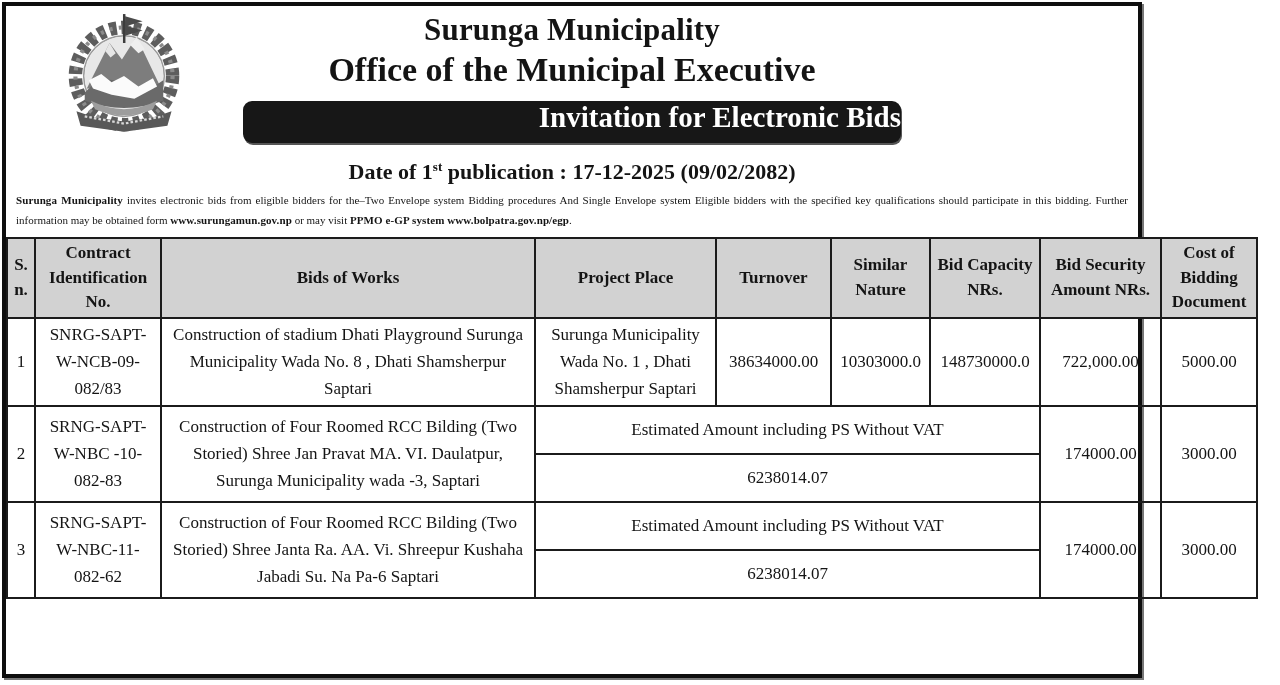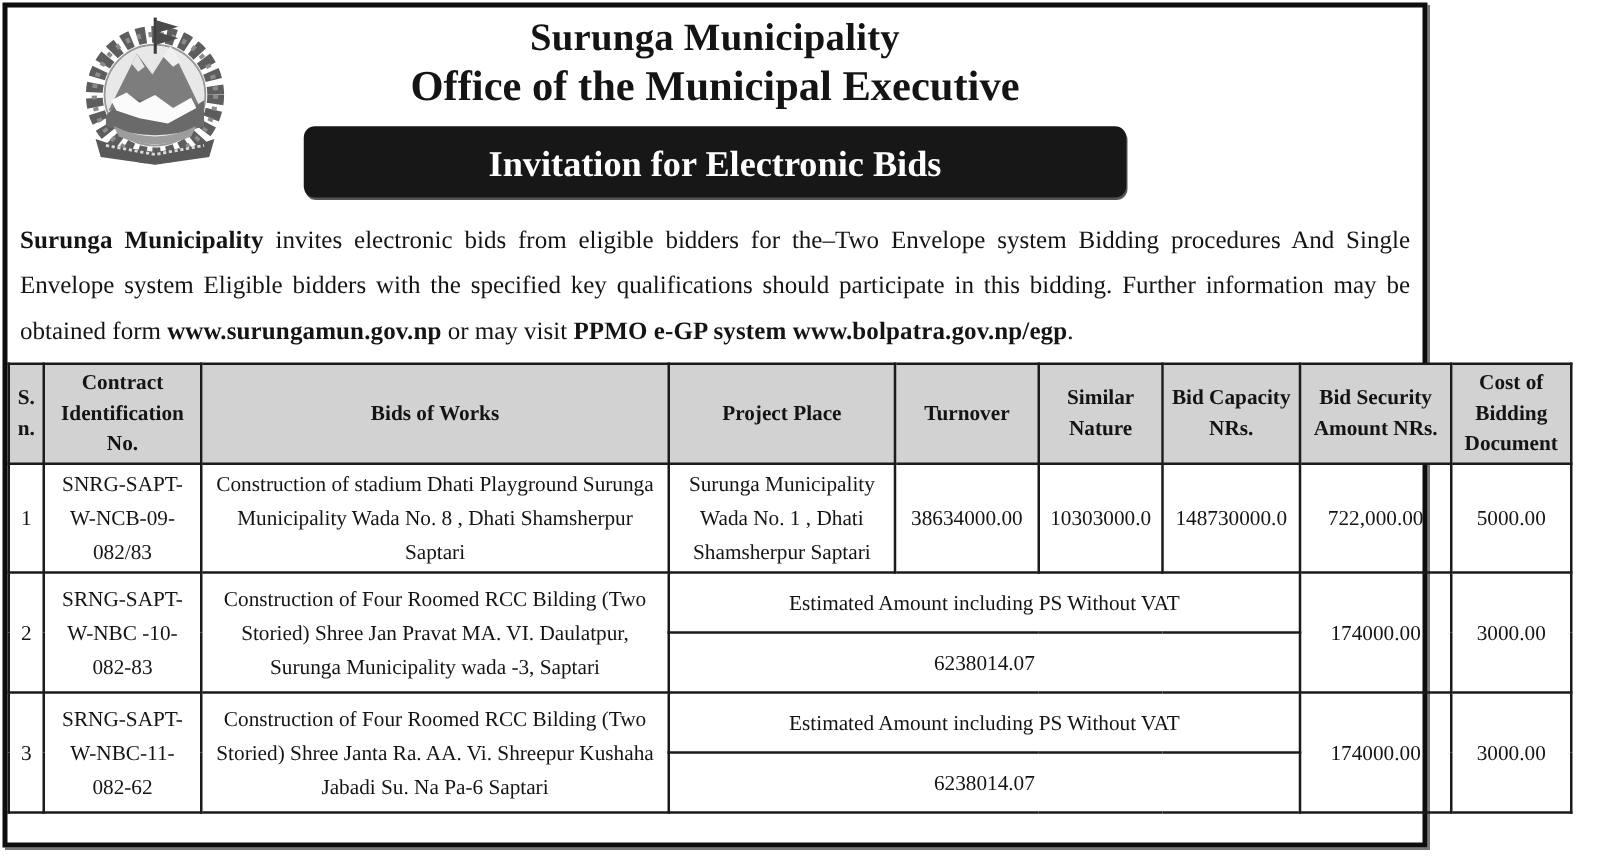--- a/index.html
+++ b/index.html
@@ -37,34 +37,34 @@
     font-size: 20px; font-weight: bold; margin: 7px 0 0;
   }
   .banner {
     margin: 12px auto 16px;
     width: 658px;
     background: #171717;
     color: #ffffff;
     border-radius: 9px;
     font-size: 29px;
     font-weight: bold;
-    text-align: center;
-    padding: 15px 0 9px;
+    text-align: right;
+    padding: 0 0 9px;
     box-shadow: 1px 2px 0 #555;
   }
   .pub-date {
     text-align: center;
     font-size: 22px;
     font-weight: bold;
     margin-top: 11px;
   }
   .pub-date sup { font-size: 13px; }
   .intro {
     margin: 5px 10px 0 10px;
-    font-size: 20px;
+    font-size: 11px;
     line-height: 1.82;
     text-align: justify;
   }
   .intro b { letter-spacing: 0.1px; }
   table.bids {
     margin: 7px auto 0;
     width: 1250px;
     border-collapse: collapse;
     font-size: 17px;
     table-layout: fixed;
@@ -125,20 +125,21 @@
     <polygon points="61,13 78,18 61,23" fill="#4a4a4a"></polygon>
 
     <path d="M14,96 L32,102 L60,106 L88,102 L106,96 L102,110 L60,116 L18,110 Z" fill="#585858"></path>
     <path d="M22,101 L60,108 L98,101" fill="none" stroke="#d9d9d9" stroke-width="2.2" stroke-dasharray="2.5 2"></path>
   </svg>
 
   <div class="head-block">
     <div class="org-title">Surunga Municipality</div>
     <div class="office-title">Office of the Municipal Executive</div>
     <div class="banner">Invitation for Electronic Bids</div>
+    <div class="pub-date"><span>Date of 1</span><sup>st</sup><span> publication : 17-12-2025 (09/02/2082)</span></div>
   </div>
 
   <div class="intro"><b>Surunga Municipality</b><span> invites electronic bids from eligible bidders for the–Two Envelope system Bidding procedures And Single Envelope system Eligible bidders with the specified key qualifications should participate in this bidding. Further information may be obtained form </span><b>www.surungamun.gov.np</b><span> or may visit </span><b>PPMO e-GP system www.bolpatra.gov.np/egp</b><span>.</span></div>
 
   <table class="bids">
     <colgroup>
       <col class="col-sn">
         <col class="col-contract">
         <col class="col-name">
       <col class="col-place">

